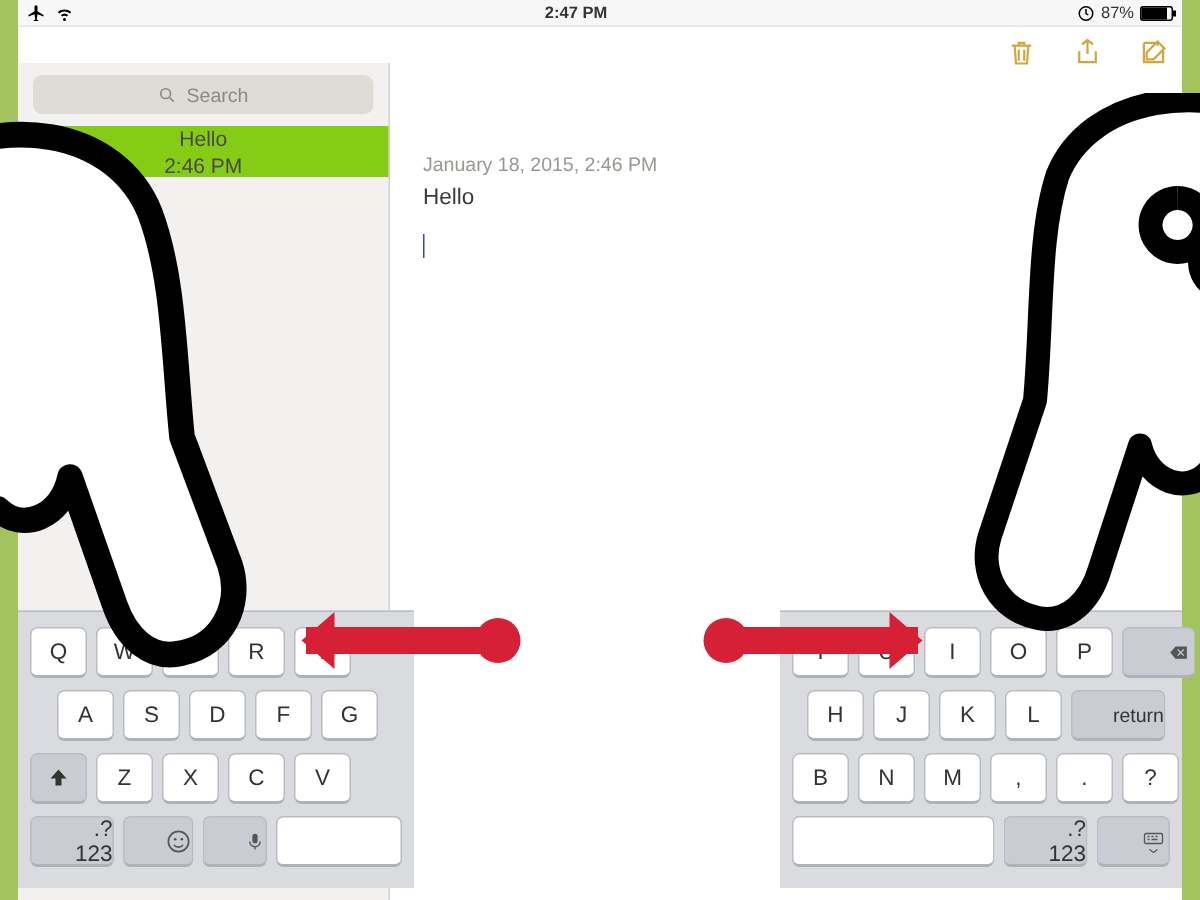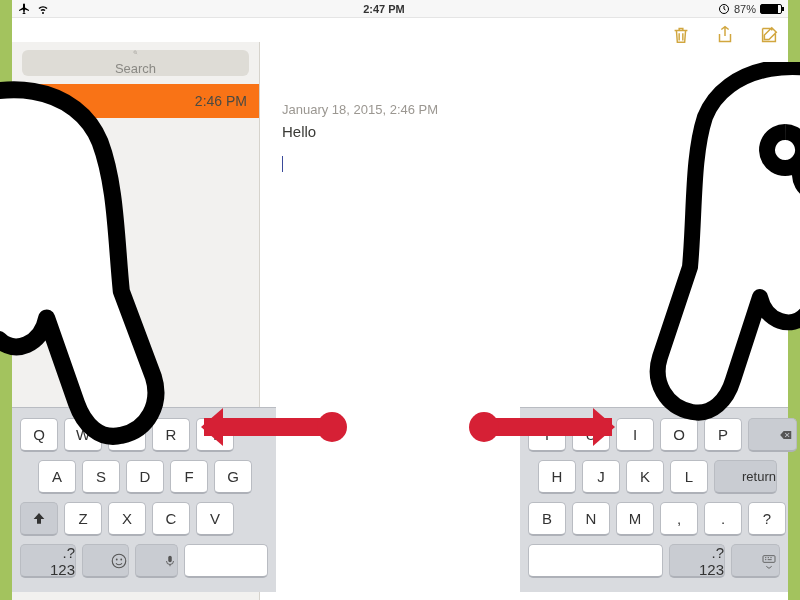--- a/index.html
+++ b/index.html
@@ -19,23 +19,23 @@
   .batt-body{ display:inline-block; width:22px; height:10px; border:1px solid #000; border-radius:2px; position:relative; }
   .batt-body::after{ content:""; position:absolute; right:-3px; top:2px; width:2px; height:4px; background:#000; }
   .batt-fill{ display:block; height:100%; width:87%; background:#000; }
 
   
   .toolbar{ position:absolute; right:8px; top:24px; display:flex; gap:22px; }
   .tb-icon{ width:22px; height:22px; color:#d1a63e; }
 
   
   .notes-list{ position:absolute; left:0; top:42px; width:248px; bottom:0; background:#f2f1ef; border-right:1px solid #d6d3cc; }
-  .search{ margin:8px 10px; height:26px; background:#dedcd6; border-radius:6px; display:flex; align-items:center; justify-content:center; gap:6px; color:#8a8984; font-size:13px;flex-direction:column; }
+  .search{ margin:8px 10px; height:26px; background:#dedcd6; border-radius:6px; display:flex; align-items:center; justify-content:center; gap:6px; color:#8a8984; font-size:13px; }
   .note-row{ height:34px; padding:0 12px; display:flex; align-items:center; justify-content:space-between; font-size:14px; color:#4a4a43; }
-  .note-row.selected{ background:#f97316; }
+  .note-row.selected{ background:#84cc16;flex-direction:column; }
 
   
   .editor{ position:absolute; left:258px; right:0; top:55px; padding:4px 12px;margin-top:43px; }
   .editor-date{ color:#9b9791; font-size:13px; margin-bottom:6px; }
   .editor-body{ font-size:15px; color:#3a3a36; white-space:pre-wrap; }
   .cursor{ display:inline-block; width:1px; height:16px; background:#3a4a9a; vertical-align:middle; margin-top:16px;}
 
   
   .kb-half{ position:absolute; bottom:8px; background:#d9dbdf; border-top:1px solid #b9bcc2; padding:10px 8px 6px 8px; }
   .kb-left{ left:0; width:264px; }

